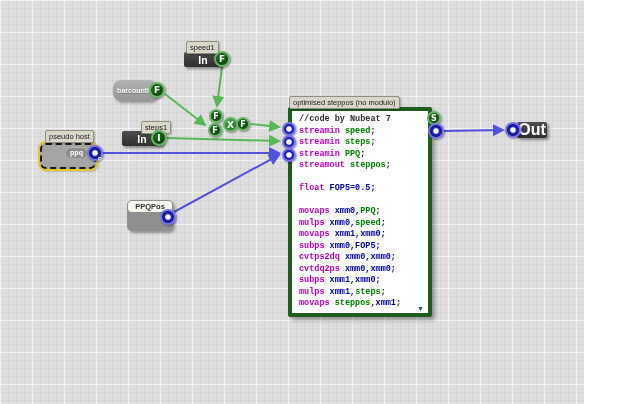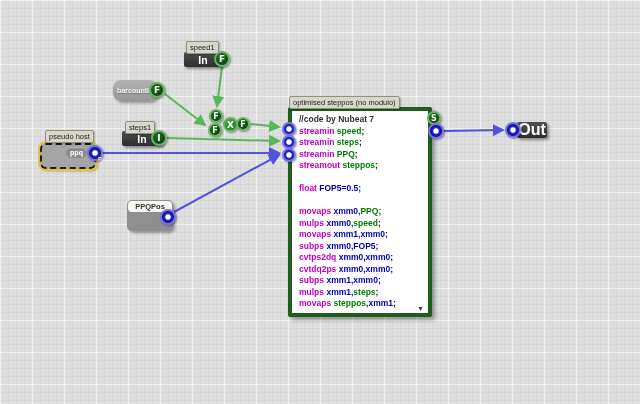--- a/index.html
+++ b/index.html
@@ -1,17 +1,17 @@
 <!DOCTYPE html>
 <html><head>
 <meta charset="utf-8">
 <style>
   html,body { margin:0; padding:0; }
   .canvas {
-    position: relative; width: 640px; height: 404px; overflow: hidden;
+    position: relative; width: 584px; height: 404px; overflow: hidden;
     background-color: #dedede;
     background-image:
       linear-gradient(rgba(255,255,255,.65) 1px, transparent 1px),
       linear-gradient(90deg, rgba(255,255,255,.65) 1px, transparent 1px),
       linear-gradient(rgba(0,0,0,.035) 1px, transparent 1px),
       linear-gradient(90deg, rgba(0,0,0,.035) 1px, transparent 1px);
     background-size: 32px 32px, 32px 32px, 8px 8px, 8px 8px;
     font-family: "Liberation Sans", sans-serif;
   }
   .wires { position:absolute; left:0; top:0; z-index:2; }
@@ -48,21 +48,21 @@
     background:radial-gradient(circle, #ffffff 0 2.2px, #2a2ad0 3.2px, #00004f 7px);
     border:2px solid #7373f0;
   }
   .conn-blue.sm { width:14px; height:14px; }
   .codebox {
     position:absolute; z-index:3; box-sizing:border-box;
     background:#ffffff; border:4px solid #1d5e1d; border-radius:2px;
     box-shadow:3px 3px 4px rgba(0,0,0,.35);
   }
   .codelines {
-    font-family:Liberation Sans, sans-serif; font-size:8.5px; font-weight:bold;
+    font-family:Liberation Mono, monospace; font-size:8.5px; font-weight:bold;
     line-height:11.5px; padding:3px 2px 0 7px; white-space:pre;
   }
   .scrollarrow { position:absolute; right:4px; bottom:1px; font-size:7px; color:#444; }
   .ppq-pill {
     position:absolute; z-index:4; background:#8b8b8b; border-radius:5px;
     color:#fff; font-size:7px; font-weight:bold; text-align:center;
     box-shadow:inset 0 1px 1px rgba(255,255,255,.4);
   }
   .ptag { position:absolute; z-index:7; font-size:6px; font-weight:bold; color:#fff; text-shadow:0 0 2px #000; }
   .pseudo-body {
@@ -102,21 +102,21 @@
   <div class="darkbar" style="left:184px;top:52px;width:38px;height:15px">
     <span>In</span>
   </div>
   <div class="conn conn-green" style="left:214px;top:51px">F</div>
 
   <div class="graynode" style="left:113px;top:80px;width:44px;height:21px;display:flex;align-items:center;justify-content:center">
     <span class="nlabel">barcounti..</span>
   </div>
   <div class="conn conn-green" style="left:149px;top:82px">F</div>
 
-  <div class="tag" style="left:125px;top:121px">steps1</div>
+  <div class="tag" style="left:141px;top:121px">steps1</div>
   <div class="darkbar" style="left:122px;top:131px;width:40px;height:15px">
     <span>In</span>
   </div>
   <div class="conn conn-green" style="left:151px;top:130px">I</div>
 
   <div class="tag" style="left:45px;top:130px">pseudo host</div>
   <div class="pseudo-body" style="left:40px;top:143px;width:52px;height:22px"></div>
   <div class="ppq-pill" style="left:66px;top:147px;width:21px;height:11px;line-height:11px">ppq</div>
   <div class="conn conn-blue" style="left:87px;top:145px"></div>
   <span class="ptag" style="left:98px;top:156px">P</span>

